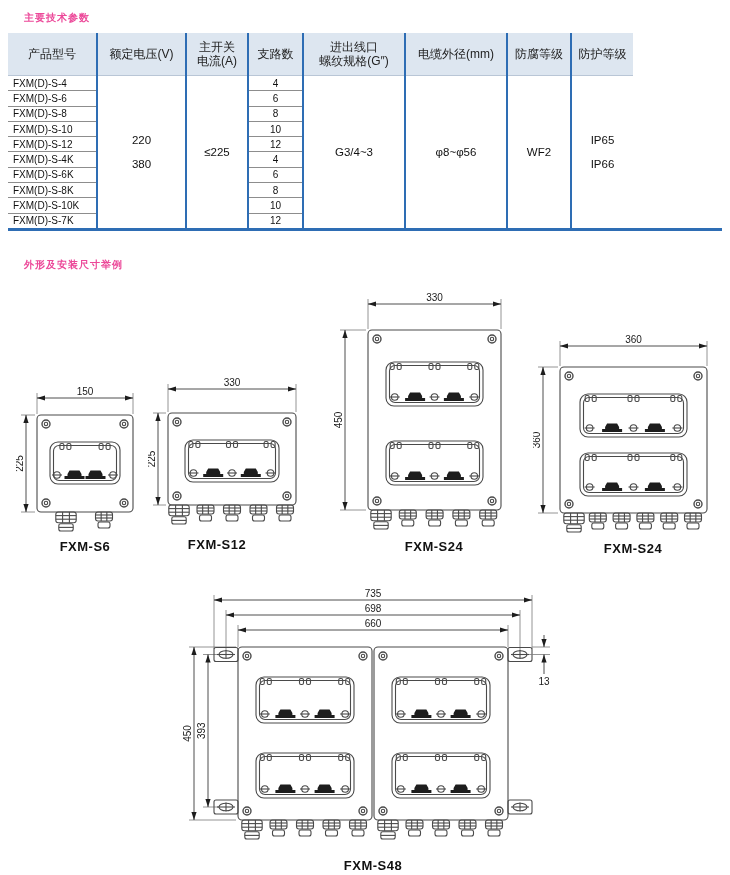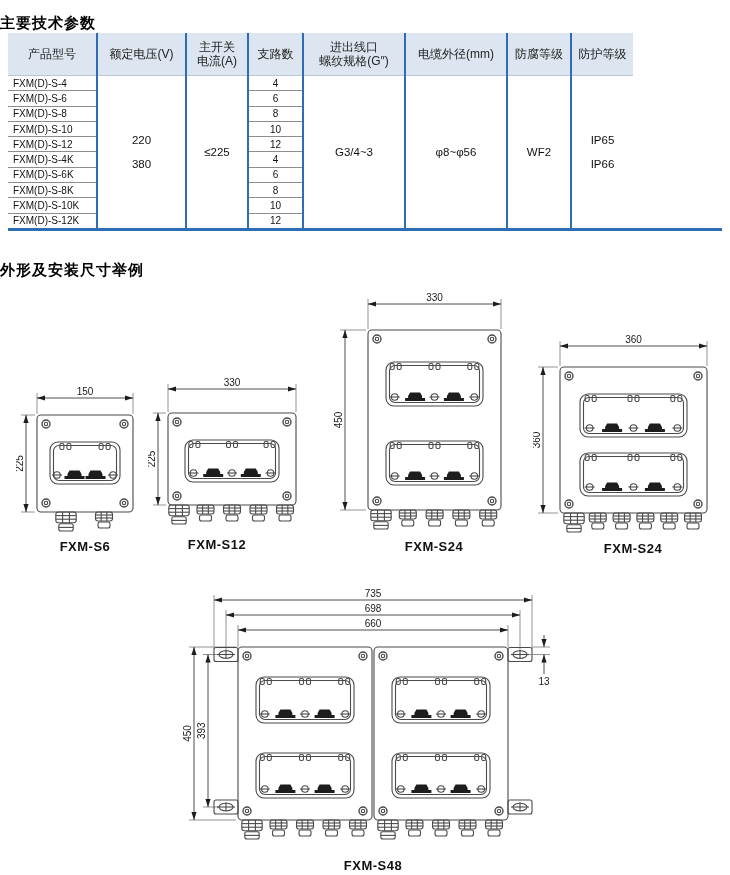--- a/index.html
+++ b/index.html
@@ -1,19 +1,19 @@
 <!DOCTYPE html>
 <html><head>
 <meta charset="utf-8">
 <style>
   html,body{margin:0;padding:0;background:#fff;}
   body{width:730px;height:875px;position:relative;overflow:hidden;
        font-family:"Liberation Sans",sans-serif;}
-  .sec-title{position:absolute;left:0;font-size:15px;font-weight:bold;
-             color:#000000;letter-spacing:1px;}
+  .sec-title{position:absolute;left:24px;font-size:10px;font-weight:bold;
+             color:#ec4899;letter-spacing:1px;}
   #title1{top:4px;}
   #title2{top:251px;}
 
   
   .spec-table{position:absolute;left:8px;top:33px;width:714px;display:flex;
               border-bottom:3px solid #2e6db4;}
   .col{display:flex;flex-direction:column;box-sizing:border-box;}
   .col:not(:last-child){border-right:2px solid #2e6db4;}
   .c0{width:90px}.c1{width:89px}.c2{width:62px}.c3{width:55px}.c4{width:89px}
   .c5{width:102px}.c6{width:102px}.c7{width:64px}.c8{width:61px}
@@ -54,21 +54,21 @@
     <div class="tb" id="col-models">
         <div class="cell">FXM(D)-S-4</div>
         <div class="cell">FXM(D)-S-6</div>
         <div class="cell">FXM(D)-S-8</div>
         <div class="cell">FXM(D)-S-10</div>
         <div class="cell">FXM(D)-S-12</div>
         <div class="cell">FXM(D)-S-4K</div>
         <div class="cell">FXM(D)-S-6K</div>
         <div class="cell">FXM(D)-S-8K</div>
         <div class="cell">FXM(D)-S-10K</div>
-        <div class="cell">FXM(D)-S-12K</div>
+        <div class="cell">FXM(D)-S-7K</div>
       </div>
   </div>
   <div class="col c1">
     <div class="th">额定电压(V)</div>
     <div class="mcell lh-tall">220
 380</div>
   </div>
   <div class="col c2">
     <div class="th">主开关
 电流(A)</div>

